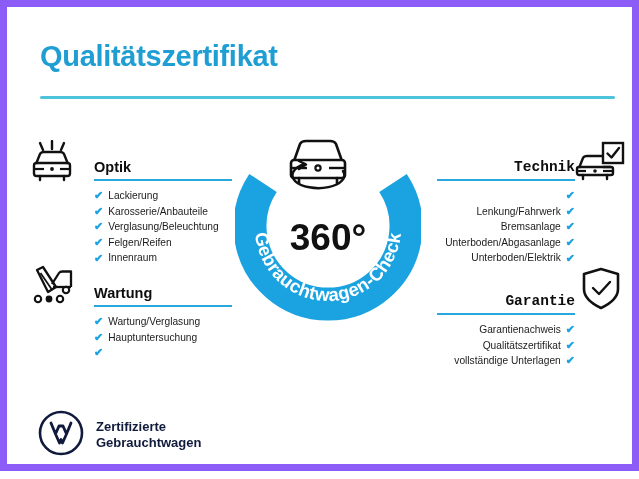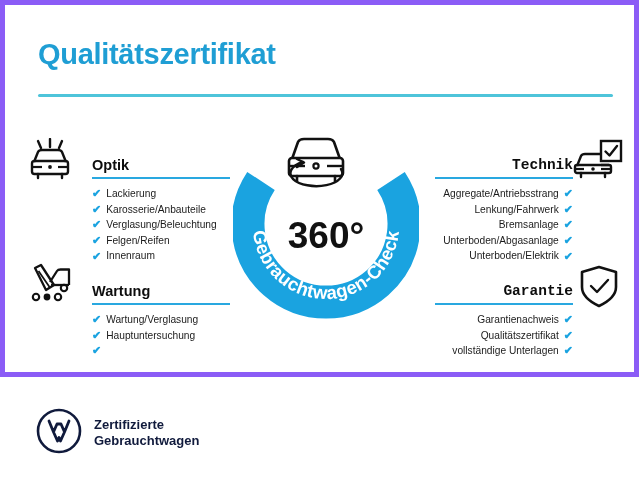--- a/index.html
+++ b/index.html
@@ -4,24 +4,24 @@
 <style>
   html,body{margin:0;padding:0;}
   body{
     width:639px;height:479px;
     background:#ffffff;
     font-family:"Liberation Sans", sans-serif;
     overflow:hidden;
   }
   #page{
     position:relative;
-    width:639px;height:377px;
+    width:639px;height:471px;
     background:#ffffff;
     box-sizing:border-box;
-    border:5px solid #8b5cf6;
+    border:7px solid #8b5cf6;
   }
 
   
   #title{
     position:absolute;left:33px;top:33px;
     font-size:29px;font-weight:bold;
     color:#1f9ed4;
     letter-spacing:-0.3px;
     white-space:nowrap;
   }
@@ -65,21 +65,21 @@
 
   
   .right .sec-title{right:0;font-family:Liberation Mono, monospace;}
   .right .item{justify-content:flex-end;}
   .right .check{margin-left:5px;}
 
   
   #sec-optik   {left:80px; top:144px; width:138px;}
   #sec-wartung {left:80px; top:270px; width:138px;}
   #sec-technik {left:423px;top:144px; width:138px;}
-  #sec-garantie{left:423px;top:270px; width:138px;}
+  #sec-garantie{left:423px;top:278px; width:138px;}
 
   
   .sec-icon{position:absolute;}
   #icon-optik   {left:19px; top:133px;}
   #icon-wartung {left:19px; top:258px;}
   #icon-technik {left:566px;top:133px;}
   #icon-garantie{left:572px;top:259px;}
 
   
   #badge{
@@ -203,21 +203,20 @@
       <line x1="34" y1="35" x2="34" y2="39" stroke="#111" stroke-width="2.4" stroke-linecap="round"></line>
     </svg>
   </div>
   <div class="section right" id="sec-technik">
     <div class="sec-head">
       <div class="sec-title">Technik</div>
       <div class="sec-rule"></div>
     </div>
     <div class="items">
       <div class="item">
-        <span>Aggregate/Antriebsstrang</span>
         <span class="check">✔</span>
       </div>
       <div class="item">
         <span>Lenkung/Fahrwerk</span>
         <span class="check">✔</span>
       </div>
       <div class="item">
         <span>Bremsanlage</span>
         <span class="check">✔</span>
       </div>

